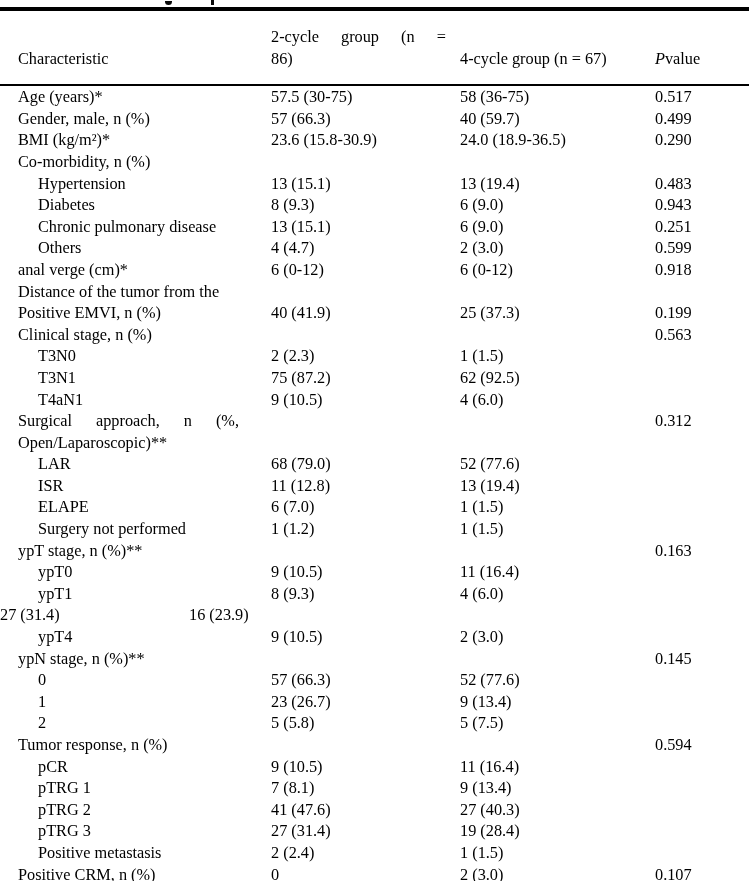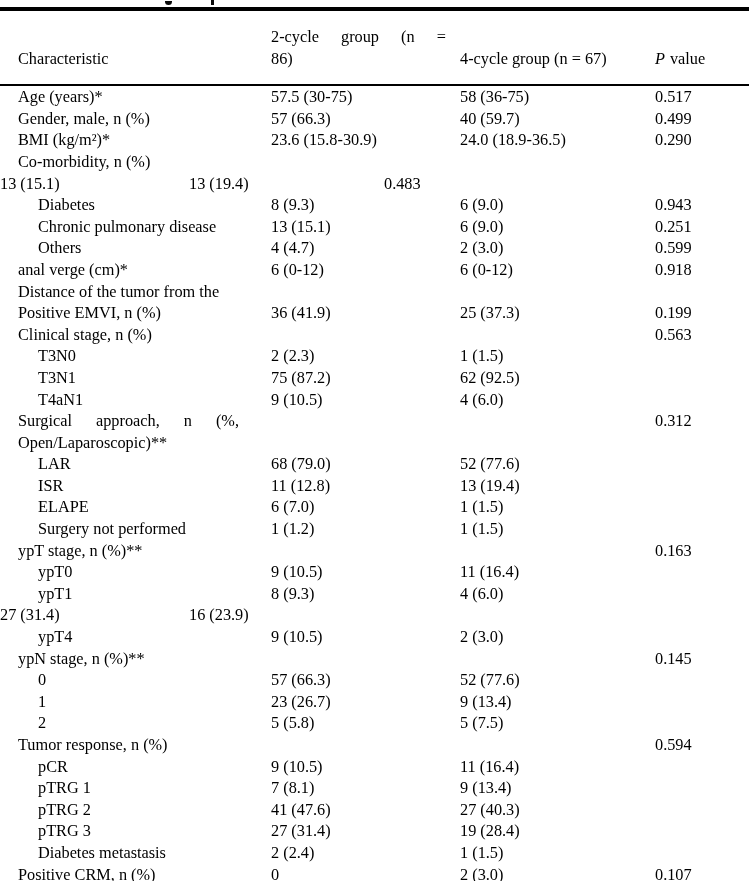--- a/index.html
+++ b/index.html
@@ -38,21 +38,21 @@
   .c1 { width: 271px; padding-left: 18px; }
   .c1.indent { padding-left: 38px; }
   .c2 { width: 189px; }
   .c3 { width: 195px; }
   .c4 { flex: 1; }
 
   .justify { text-align: justify; text-align-last: justify; }
   .tbody .c1 .justify { margin-right: 32px; }
 
   .italic { font-style: italic; }
-  .p-rest { margin-left: 5px; }
+  .p-rest { }
 </style>
 </head>
 <body>
 
 <div class="table-wrap">
 
   <div class="caption-strip">
     <span class="desc d1"></span>
     <span class="desc d2"></span>
   </div>
@@ -100,20 +100,23 @@
       </div>
       <div class="row">
         <div class="c c1">
           <div>Co-morbidity, n (%)</div>
         </div>
         <div class="c c2"></div>
         <div class="c c3"></div>
         <div class="c c4"></div>
       </div>
       <div class="row">
+        <div class="c c1 indent">
+          <div>Hypertension</div>
+        </div>
         <div class="c c2">13 (15.1)</div>
         <div class="c c3">13 (19.4)</div>
         <div class="c c4">0.483</div>
       </div>
       <div class="row">
         <div class="c c1 indent">
           <div>Diabetes</div>
         </div>
         <div class="c c2">8 (9.3)</div>
         <div class="c c3">6 (9.0)</div>
@@ -141,21 +144,21 @@
           <div>Distance of the tumor from the</div>
         </div>
         <div class="c c2">6 (0-12)</div>
         <div class="c c3">6 (0-12)</div>
         <div class="c c4">0.918</div>
       </div>
       <div class="row">
         <div class="c c1">
           <div>Positive EMVI, n (%)</div>
         </div>
-        <div class="c c2">36 (41.9)</div>
+        <div class="c c2">40 (41.9)</div>
         <div class="c c3">25 (37.3)</div>
         <div class="c c4">0.199</div>
       </div>
       <div class="row">
         <div class="c c1">
           <div>Clinical stage, n (%)</div>
         </div>
         <div class="c c2"></div>
         <div class="c c3"></div>
         <div class="c c4">0.563</div>
@@ -329,21 +332,21 @@
       <div class="row">
         <div class="c c1 indent">
           <div>pTRG 3</div>
         </div>
         <div class="c c2">27 (31.4)</div>
         <div class="c c3">19 (28.4)</div>
         <div class="c c4"></div>
       </div>
       <div class="row">
         <div class="c c1 indent">
-          <div>Diabetes metastasis</div>
+          <div>Positive metastasis</div>
         </div>
         <div class="c c2">2 (2.4)</div>
         <div class="c c3">1 (1.5)</div>
         <div class="c c4"></div>
       </div>
       <div class="row">
         <div class="c c1">
           <div>Positive CRM, n (%)</div>
         </div>
         <div class="c c2">0</div>

